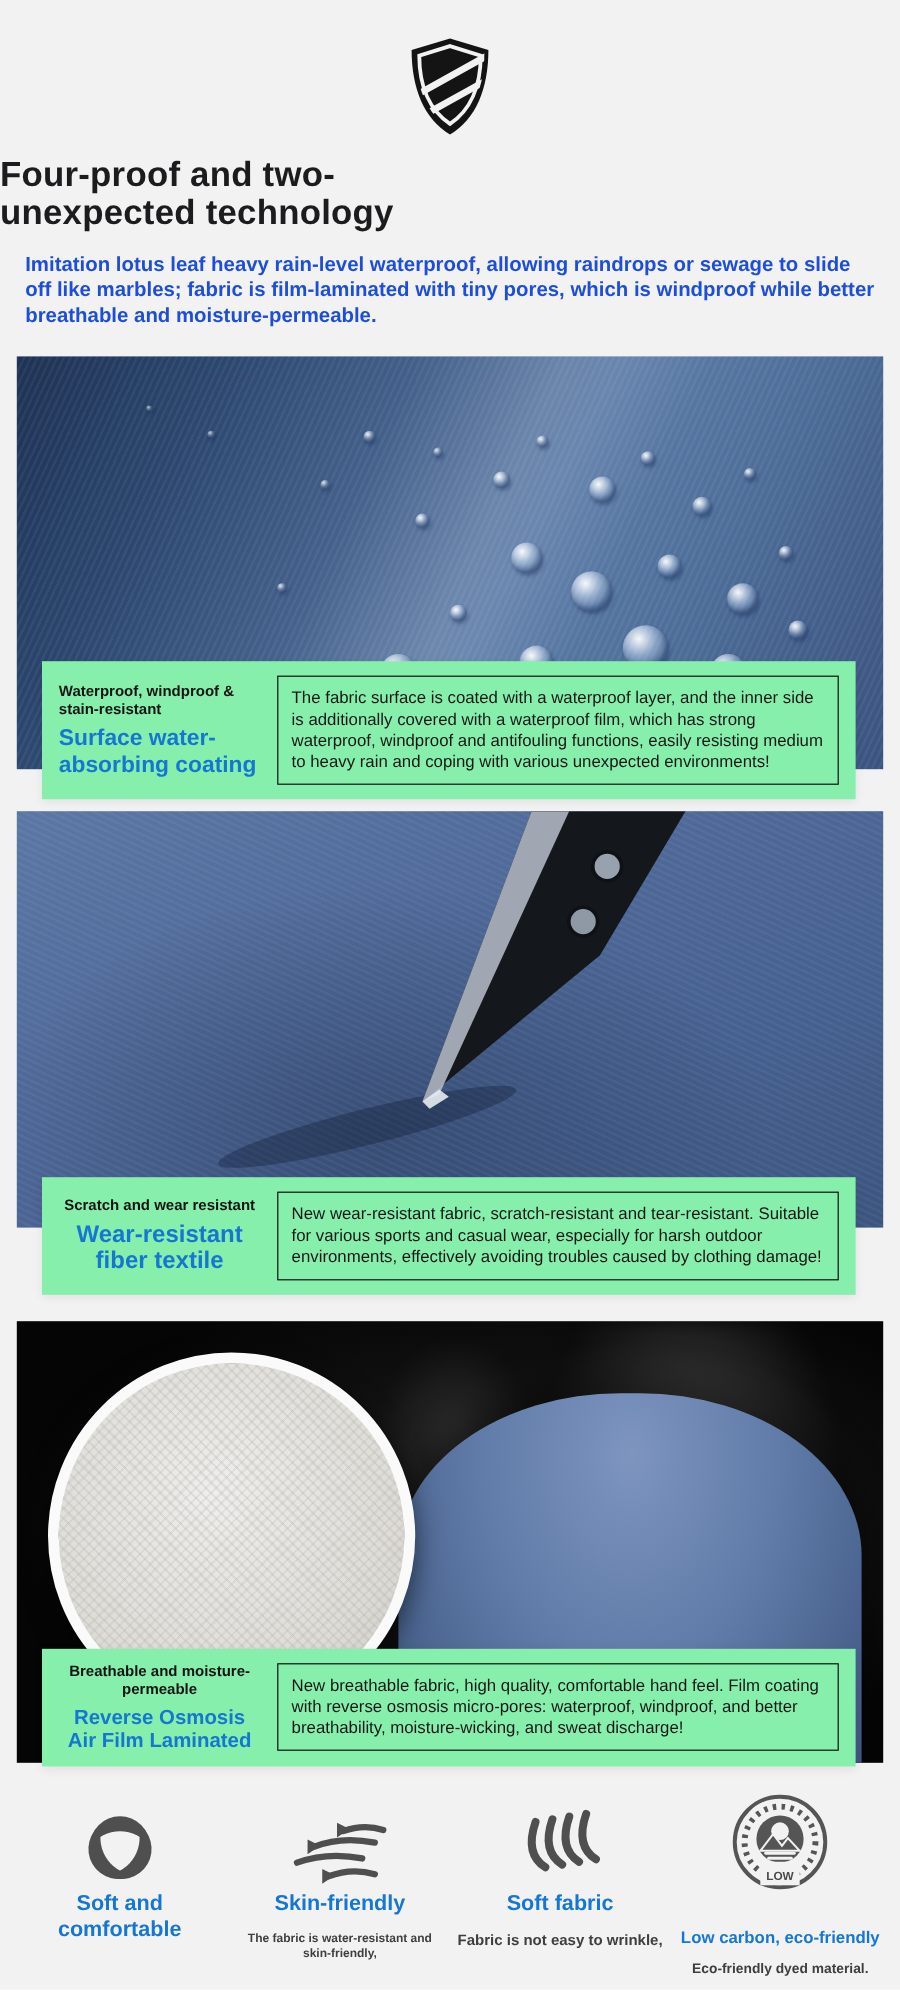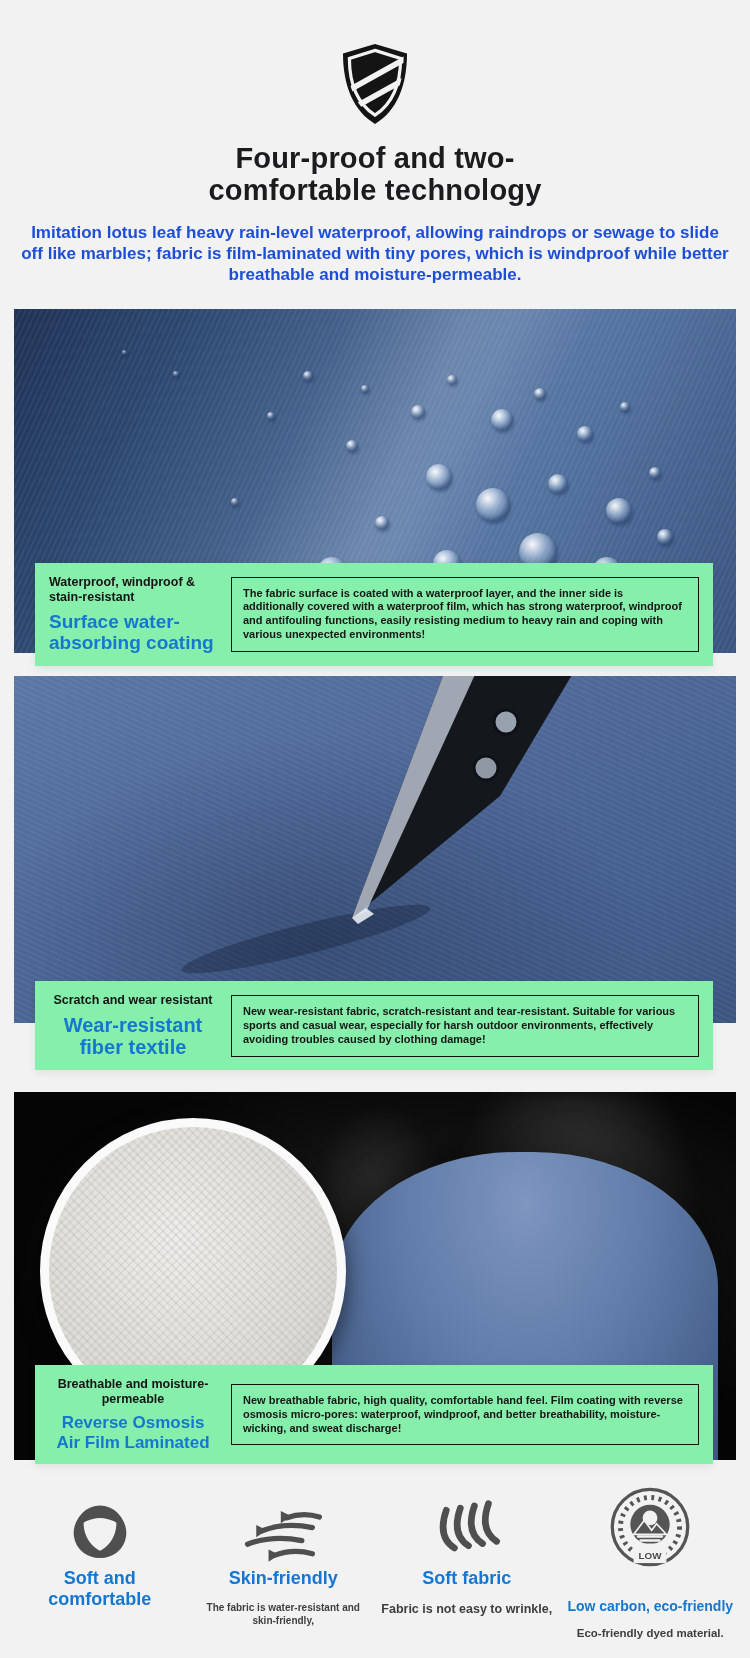--- a/index.html
+++ b/index.html
@@ -1,19 +1,19 @@
 <!DOCTYPE html>
 <html><head>
 <meta charset="utf-8">
 <style>
   html,body{margin:0;padding:0;}
   .page{width:750px;height:1658px;background:#f2f2f3;position:relative;overflow:hidden;
         font-family:"Liberation Sans",sans-serif;color:#1d1d1f;}
   
-  .header{text-align:center;padding-top:42px;}
+  .header{text-align:left;padding-top:30px;}
   .shield-wrap{width:80px;height:84px;margin:0 auto;}
   .page-title{font-size:29px;font-weight:800;line-height:1.12;color:#1c1c1e;margin-top:16px;letter-spacing:.2px;}
   .page-sub{width:708px;margin:15px auto 0;font-size:17px;font-weight:700;line-height:1.24;color:#1d4ed8;}
   
   .photo{position:relative;overflow:hidden;margin:0 14px;}
   .photo1{height:344px;margin-top:24px;
     background:
       linear-gradient(115deg, rgba(255,255,255,0) 38%, rgba(255,255,255,.12) 52%, rgba(255,255,255,0) 66%),
       repeating-linear-gradient(115deg, rgba(255,255,255,.05) 0 2px, rgba(0,0,0,0) 2px 5px),
       linear-gradient(118deg,#1e3254 0%,#2c4870 20%,#47648e 40%,#5d7ca8 56%,#50709c 72%,#44608c 86%,#3a5480 100%);}
@@ -50,21 +50,21 @@
   .card1{margin-top:-90px;}
   .card2{margin-top:-42px;}
   .card3{margin-top:-95px;}
   .card-left{flex:0 0 168px;}
   .card--center .card-left{text-align:center;}
   .card-tag{font-size:12.5px;font-weight:700;color:#141414;line-height:1.2;}
   .card-heading{margin-top:6px;font-weight:800;color:#1577d2;line-height:1.12;}
   .card1 .card-heading{font-size:19px;}
   .card2 .card-heading{font-size:20px;}
   .card3 .card-heading{font-size:17px;}
-  .desc-box{flex:1;border:1.5px solid #111;padding:9px 11px;font-size:11px;font-weight:700;
+  .desc-box{flex:1;border:1.5px solid #111;padding:9px 11px;font-size:14px;font-weight:400;
             color:#161616;line-height:1.27;}
   
   .features{display:flex;margin-top:16px;padding:0 8px;}
   .feature{flex:1;text-align:center;padding:0 6px;}
   .f-icon{height:88px;display:flex;align-items:flex-end;justify-content:center;}
   .f-title{font-size:18px;font-weight:800;color:#1577d2;}
   .f-line1{margin-top:12px;font-size:11.5px;font-weight:700;color:#3e3e3e;line-height:1.3;}
   .feature.f2 .f-line1{font-size:10px;}
   .feature.f3 .f-line1{font-size:12.5px;}
   .feature.f4 .f-title{font-size:14px;margin-top:30px;}
@@ -86,21 +86,21 @@
         <path d="M50,2 L90,14 C90,54 77,86 50,102 C23,86 10,54 10,14 Z" fill="#141414"></path>
         <path d="M50,10 L82,20 C82,52 71,77 50,91 C29,77 18,52 18,20 Z" fill="none" stroke="#f2f2f3" stroke-width="4"></path>
         <g clip-path="url(#shc)" stroke="#f2f2f3" stroke-width="7">
           <line x1="6" y1="66" x2="96" y2="16"></line>
           <line x1="12" y1="88" x2="102" y2="38"></line>
         </g>
       </svg>
     </div>
     <div class="page-title">
       <div>Four-proof and two-</div>
-      <div>comfortable technology</div>
+      <div>unexpected technology</div>
     </div>
     <div class="page-sub">Imitation lotus leaf heavy rain-level waterproof, allowing raindrops or sewage to slide off like marbles; fabric is film-laminated with tiny pores, which is windproof while better breathable and moisture-permeable.</div>
   </div>
 
   <div class="photo photo1">
     <span class="drop" style="left:15%;top:12%;width:5px;height:5px;"></span>
     <span class="drop" style="left:22%;top:18%;width:6px;height:6px;"></span>
     <span class="drop" style="left:35%;top:30%;width:8px;height:8px;"></span>
     <span class="drop" style="left:40%;top:18%;width:10px;height:10px;"></span>
     <span class="drop" style="left:48%;top:22%;width:8px;height:8px;"></span>

